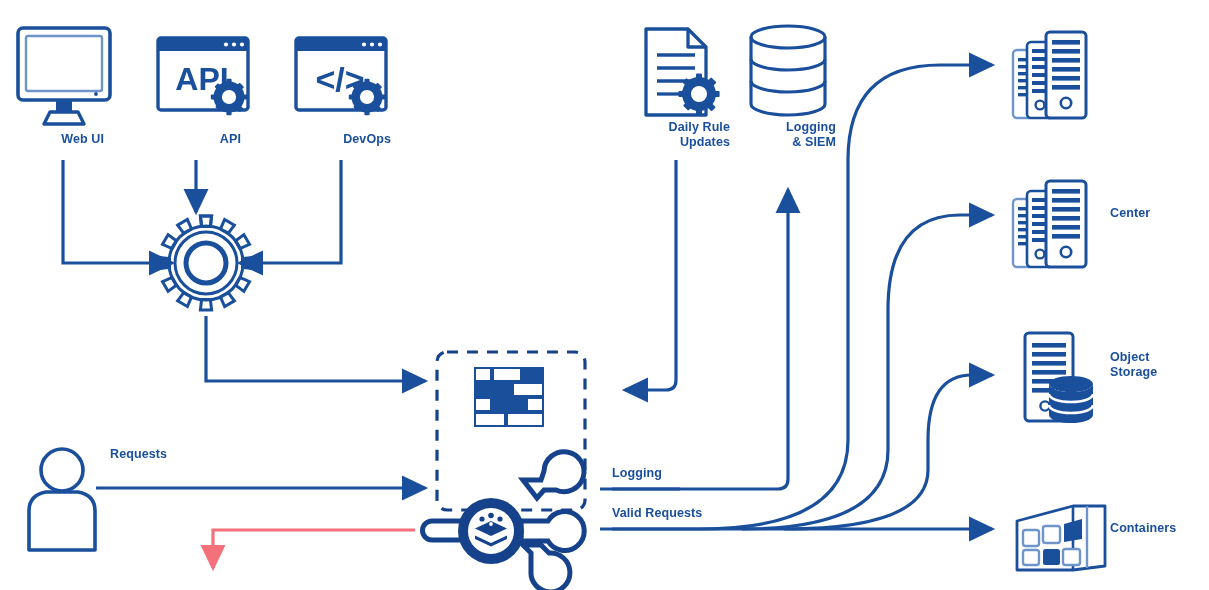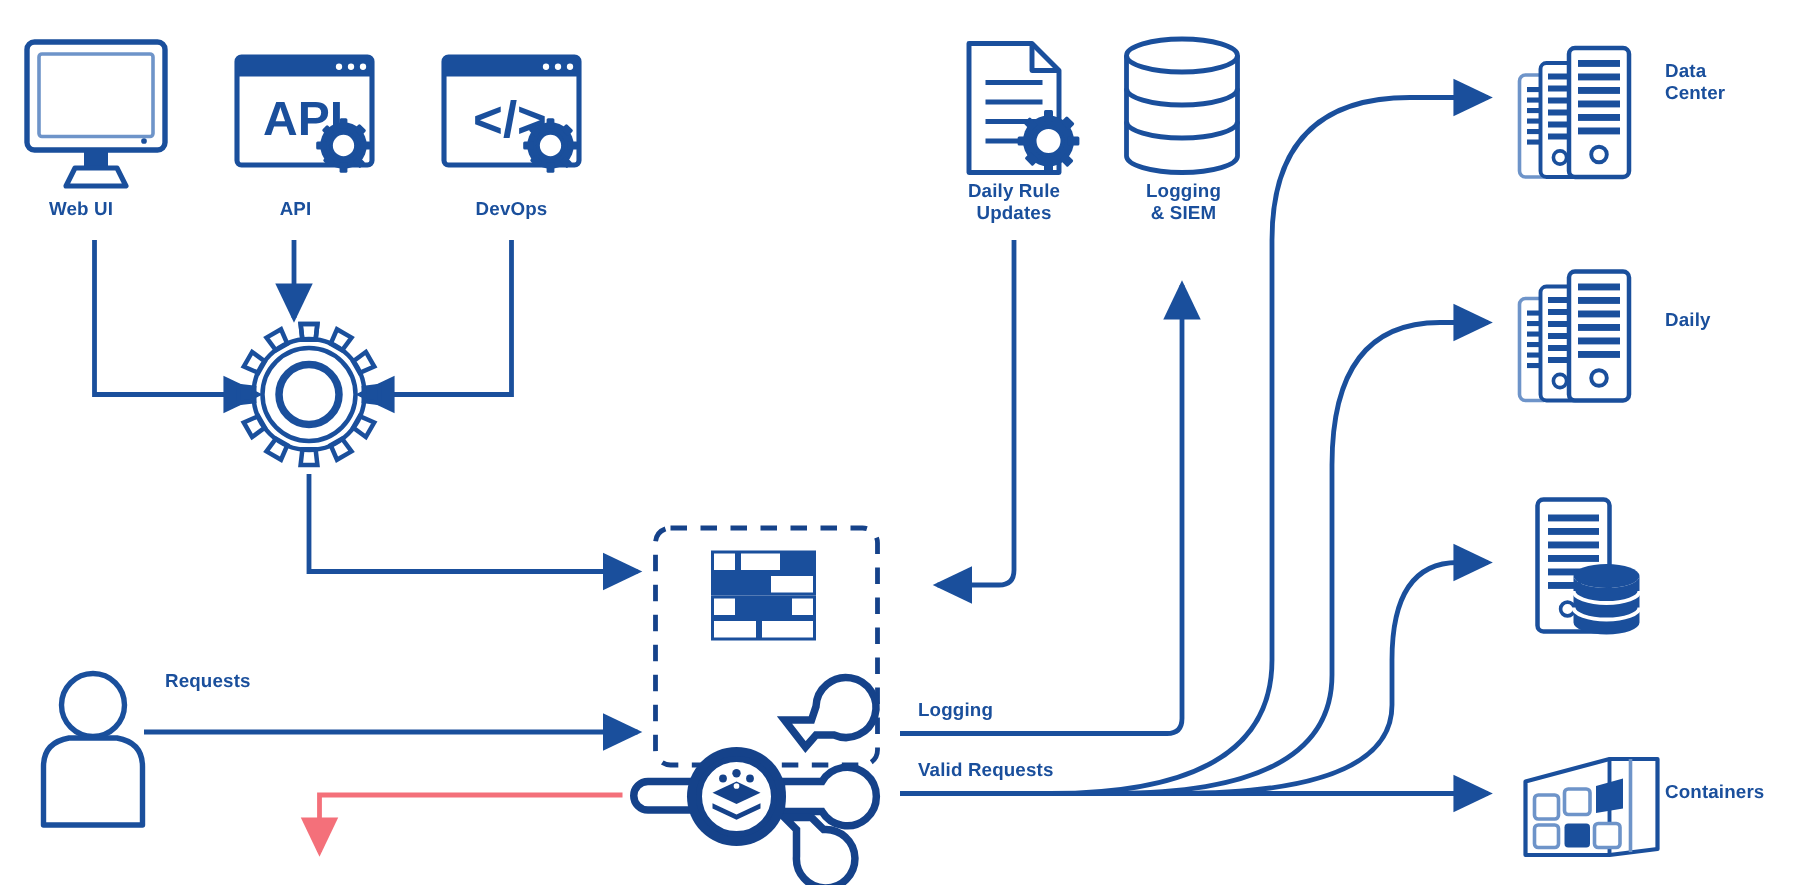--- a/index.html
+++ b/index.html
@@ -9,21 +9,21 @@
   }
   #stage{position:absolute;left:0;top:0;width:1209px;height:590px;}
   svg.layer{position:absolute;left:0;top:0;width:1209px;height:590px;}
   .lbl{
     position:absolute;
     color:#1a4f9c;
     font-weight:bold;
     font-size:12.5px;
     line-height:15px;
     letter-spacing:0.1px;
-    text-align:center;
+    text-align:right;
     white-space:pre-line;
     user-select:none;
   }
   .lbl.left{text-align:left;}
   .lbl.red{color:#f4707a;}
 </style>
 </head>
 <body>
 
 <div id="stage">
@@ -349,21 +349,21 @@
 
   <div class="lbl left" style="left:612px;top:506px;width:150px;">Valid Requests</div>
 
 
   <div class="lbl" style="left:622px;top:120px;width:108px;">Daily Rule
 Updates</div>
 
   <div class="lbl" style="left:742px;top:120px;width:94px;">Logging
 &amp; SIEM</div>
 
-  <div class="lbl left" style="left:1110px;top:40px;width:96px;">Data
-Center</div>
-
-  <div class="lbl left" style="left:1110px;top:206px;width:96px;">Daily</div>
-
+
+  <div class="lbl left" style="left:1110px;top:206px;width:96px;">Center</div>
+
+  <div class="lbl left" style="left:1110px;top:350px;width:96px;">Object
+Storage</div>
 
   <div class="lbl left" style="left:1110px;top:521px;width:100px;">Containers</div>
 
 </div>
 
 </body></html>

